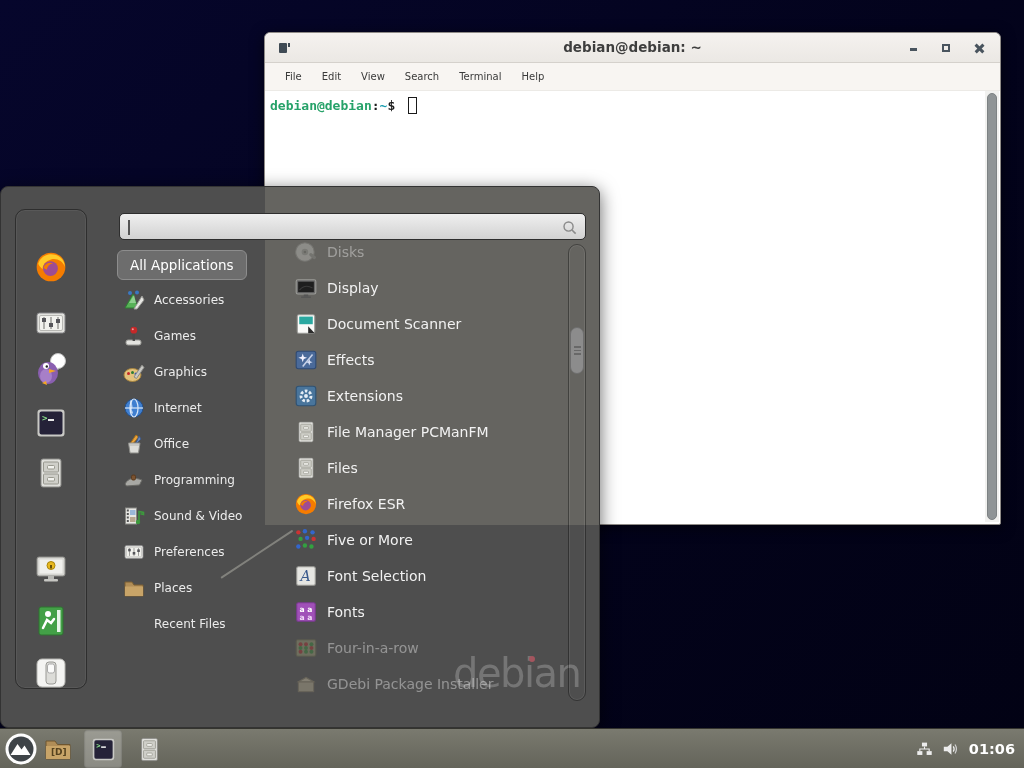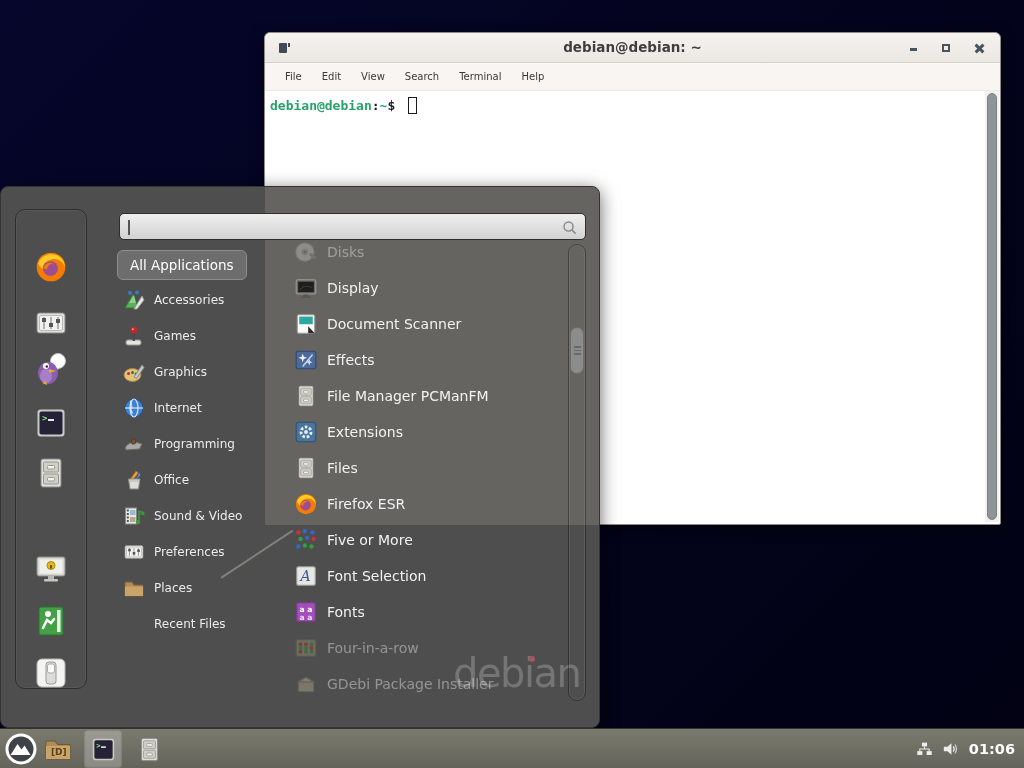--- a/index.html
+++ b/index.html
@@ -249,36 +249,36 @@
               <ellipse cx="11" cy="11" rx="4" ry="9" fill="none" stroke="#d8e6f8" stroke-width="1.2"></ellipse>
               <line x1="2" y1="11" x2="20" y2="11" stroke="#d8e6f8" stroke-width="1.2"></line>
               <path d="M8.5 3.5 C6 7 10 8 8 11 C6.5 13.5 9.5 14 9 16.5" fill="none" stroke="#e9f2fc" stroke-width="2" opacity="0.7"></path>
             </svg>
           </span>
           <span class="cat-label">Internet</span>
         </div>
         <div class="cat-row">
           <span class="cat-icon">
             <svg viewBox="0 0 22 22">
-              <path d="M2 15 C5 9 11 8 19 11 L16.5 16 L3.5 17 Z" fill="#a8a8a4" stroke="#6a6a66"></path>
-              <rect x="8.5" y="6" width="4" height="5" rx="1.5" fill="#7a5230" stroke="#5a3a1e"></rect>
-            </svg>
-          </span>
-          <span class="cat-label">Programming</span>
-        </div>
-        <div class="cat-row">
-          <span class="cat-icon">
-            <svg viewBox="0 0 22 22">
               <polygon points="13,2 15.5,4 9,12 7.5,10" fill="#e8a23c" stroke="#a8701a"></polygon>
               <polygon points="16,3 18,6 12,12" fill="#6a87b8" stroke="#3f5a88"></polygon>
               <path d="M5.5 10 L17 10 L15.5 20 L7 20 Z" fill="#dcdcd8" stroke="#8a8a86"></path>
               <path d="M6 12 L16.5 12" stroke="#b4b4b0"></path>
             </svg>
           </span>
           <span class="cat-label">Office</span>
+        </div>
+        <div class="cat-row">
+          <span class="cat-icon">
+            <svg viewBox="0 0 22 22">
+              <path d="M2 15 C5 9 11 8 19 11 L16.5 16 L3.5 17 Z" fill="#a8a8a4" stroke="#6a6a66"></path>
+              <rect x="8.5" y="6" width="4" height="5" rx="1.5" fill="#7a5230" stroke="#5a3a1e"></rect>
+            </svg>
+          </span>
+          <span class="cat-label">Programming</span>
         </div>
         <div class="cat-row">
           <span class="cat-icon">
             <svg viewBox="0 0 22 22">
               <rect x="2.5" y="3" width="11" height="16" fill="#e8e8e4" stroke="#8a8a86"></rect>
               <rect x="3.8" y="4.5" width="2" height="2" fill="#555"></rect>
               <rect x="3.8" y="8" width="2" height="2" fill="#555"></rect>
               <rect x="3.8" y="11.5" width="2" height="2" fill="#555"></rect>
               <rect x="3.8" y="15" width="2" height="2" fill="#555"></rect>
               <rect x="7" y="5" width="5.5" height="5" fill="#9ab8d8"></rect>
@@ -358,39 +358,39 @@
               <rect x="2" y="3" width="18" height="16" rx="2" fill="#4a6a9a" stroke="#2e4a74"></rect>
               <line x1="8" y1="17" x2="17" y2="6" stroke="#c8d2e8" stroke-width="1.4"></line>
               <polygon points="8,5 9,8 12,9 9,10 8,13 7,10 4,9 7,8" fill="#f2f2ff"></polygon>
               <polygon points="14,10 14.8,12.2 17,13 14.8,13.8 14,16 13.2,13.8 11,13 13.2,12.2" fill="#d8e0f5"></polygon>
             </svg>
           </span>
           <span class="app-label">Effects</span>
         </div>
         <div class="app-row">
           <span class="app-icon">
+            <svg viewBox="0 0 22 22">
+              <rect x="2" y="2" width="18" height="18" rx="2.5" fill="#49759c" stroke="#2e5274"></rect>
+              <circle cx="11" cy="11" r="4.6" fill="none" stroke="#e4ecf4" stroke-width="2.6" stroke-dasharray="2.4 1.6"></circle>
+              <circle cx="11" cy="11" r="1.8" fill="#e4ecf4"></circle>
+            </svg>
+          </span>
+          <span class="app-label">Extensions</span>
+        </div>
+        <div class="app-row">
+          <span class="app-icon">
             <svg viewBox="0 0 34 34">
               <rect x="7" y="3" width="20" height="28" rx="2" fill="#e0e0dc" stroke="#8a8a86"></rect>
               <rect x="9.5" y="6" width="15" height="10" rx="1" fill="#cfcfc9" stroke="#98988f"></rect>
               <rect x="13.5" y="9.5" width="7" height="3.5" rx="1" fill="#f2f2ee" stroke="#9a9a90"></rect>
               <rect x="9.5" y="18" width="15" height="10" rx="1" fill="#cfcfc9" stroke="#98988f"></rect>
               <rect x="13.5" y="21.5" width="7" height="3.5" rx="1" fill="#f2f2ee" stroke="#9a9a90"></rect>
             </svg>
           </span>
           <span class="app-label">File Manager PCManFM</span>
-        </div>
-        <div class="app-row">
-          <span class="app-icon">
-            <svg viewBox="0 0 22 22">
-              <rect x="2" y="2" width="18" height="18" rx="2.5" fill="#49759c" stroke="#2e5274"></rect>
-              <circle cx="11" cy="11" r="4.6" fill="none" stroke="#e4ecf4" stroke-width="2.6" stroke-dasharray="2.4 1.6"></circle>
-              <circle cx="11" cy="11" r="1.8" fill="#e4ecf4"></circle>
-            </svg>
-          </span>
-          <span class="app-label">Extensions</span>
         </div>
         <div class="app-row">
           <span class="app-icon">
             <svg viewBox="0 0 34 34">
               <rect x="7" y="3" width="20" height="28" rx="2" fill="#e0e0dc" stroke="#8a8a86"></rect>
               <rect x="9.5" y="6" width="15" height="10" rx="1" fill="#cfcfc9" stroke="#98988f"></rect>
               <rect x="13.5" y="9.5" width="7" height="3.5" rx="1" fill="#f2f2ee" stroke="#9a9a90"></rect>
               <rect x="9.5" y="18" width="15" height="10" rx="1" fill="#cfcfc9" stroke="#98988f"></rect>
               <rect x="13.5" y="21.5" width="7" height="3.5" rx="1" fill="#f2f2ee" stroke="#9a9a90"></rect>
             </svg>

